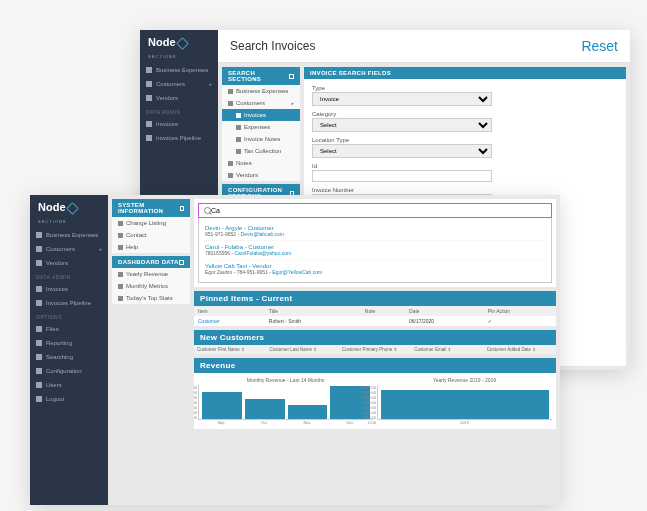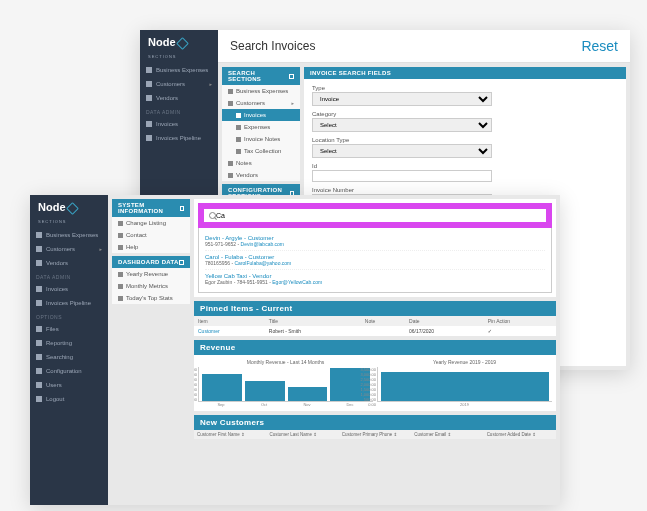--- a/index.html
+++ b/index.html
@@ -27,21 +27,21 @@
   .sub-item.active { background: #2a8cb0; color: #fff; }
   .sub-item.indent { padding-left: 14px; }
   .si-icon { width: 5px; height: 5px; background: #888; display: inline-block; }
   .sub-item.active .si-icon { background: #fff; }
   .form-panel { flex: 1; }
   .form-body { padding: 6px 8px; }
   .field { margin-bottom: 5px; }
   .field label { display: block; font-size: 6px; color: #555; margin-bottom: 1px; }
   .field select, .field input { width: 180px; font-size: 6px; padding: 2px 3px; border: 1px solid #ccc; }
   .search-wrap { padding: 4px; }
-  .search-box { border: 6px solid #d946ef; padding: 3px 5px; display: flex; align-items: flex-start; background: #fff; }
+  .search-box { border: 1px solid #d946ef; padding: 3px 5px; display: flex; align-items: flex-start; background: #fff; }
   .search-box input { border: none; outline: none; flex: 1; font-size: 7px; }
   .mag { width: 7px; height: 7px; border: 1px solid #888; border-radius: 50%; position: relative; }
   .mag::after { content: ''; position: absolute; width: 3px; height: 1px; background: #888; bottom: -1px; right: -2px; transform: rotate(45deg); }
   .dropdown { border: 1px solid #ccc; border-top: none; background: #fff; padding: 4px 6px; font-size: 6px; }
   .dd-item { padding: 3px 0; border-bottom: 1px dotted #eee; }
   .dd-item:last-child { border: none; }
   .dd-name { color: #1a8cbf; }
   .dd-detail { color: #666; font-size: 5px; }
   .dd-detail a { color: #1a8cbf; text-decoration: none; }
   .tbl { width: 100%; border-collapse: collapse; font-size: 5px; }
@@ -325,20 +325,32 @@
                   <td>Robert - Smith</td>
                   <td></td>
                   <td>06/17/2020</td>
                   <td>✓</td>
                 </tr>
               </tbody>
           </table>
         </div>
         <div class="panel">
           <div class="panel-hdr" style="font-size:8px;text-transform:none">
+            <span>New Customers</span>
+          </div>
+          <div class="newcust-hdr" id="w2-nc">
+              <span>Customer First Name ⇕</span>
+              <span>Customer Last Name ⇕</span>
+              <span>Customer Primary Phone ⇕</span>
+              <span>Customer Email ⇕</span>
+              <span>Customer Added Date ⇕</span>
+            </div>
+        </div>
+        <div class="panel">
+          <div class="panel-hdr" style="font-size:8px;text-transform:none">
             <span>Revenue</span>
           </div>
           <div class="charts" id="charts">
               <div class="chart">
                 <div class="chart-title">Monthly Revenue - Last 14 Months</div>
                 <div class="bars">
                   <div class="yaxis">
                     <span>1,200.00</span>
                     <span>1,000.00</span>
                     <span>800.00</span>
@@ -373,28 +385,16 @@
                     <span>0.00</span>
                   </div>
                   <div class="bar" style="height: 85.7143%;"></div>
                 </div>
                 <div class="bar-labels">
                   <span>2019</span>
                 </div>
               </div>
             </div>
         </div>
-        <div class="panel">
-          <div class="panel-hdr" style="font-size:8px;text-transform:none">
-            <span>New Customers</span>
-          </div>
-          <div class="newcust-hdr" id="w2-nc">
-              <span>Customer First Name ⇕</span>
-              <span>Customer Last Name ⇕</span>
-              <span>Customer Primary Phone ⇕</span>
-              <span>Customer Email ⇕</span>
-              <span>Customer Added Date ⇕</span>
-            </div>
-        </div>
       </div>
     </div>
   </div>
 </div>
 
 </body></html>

